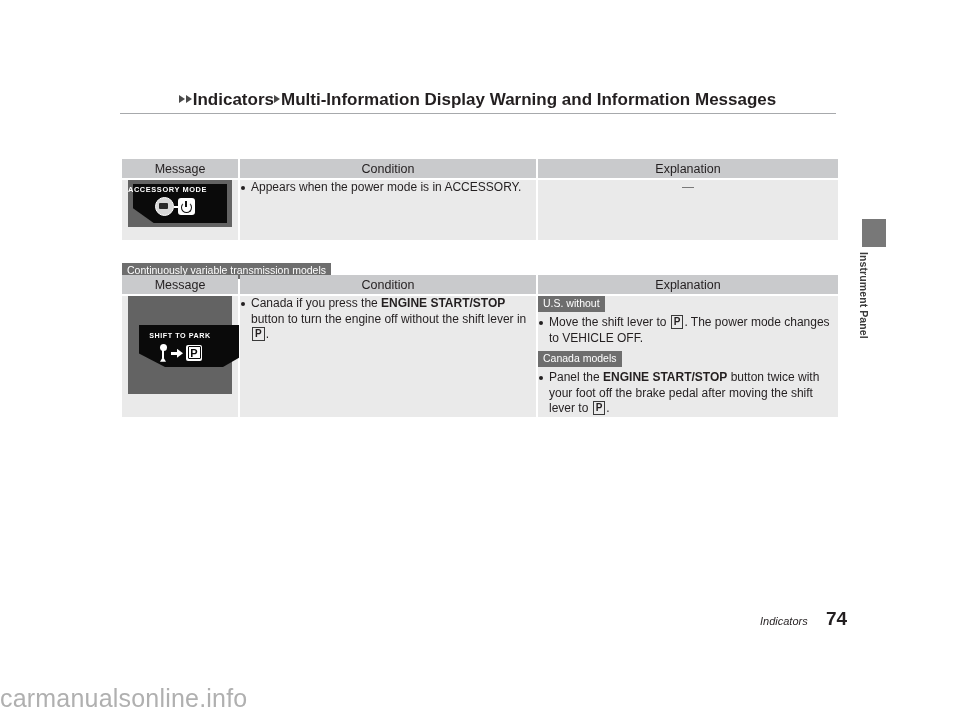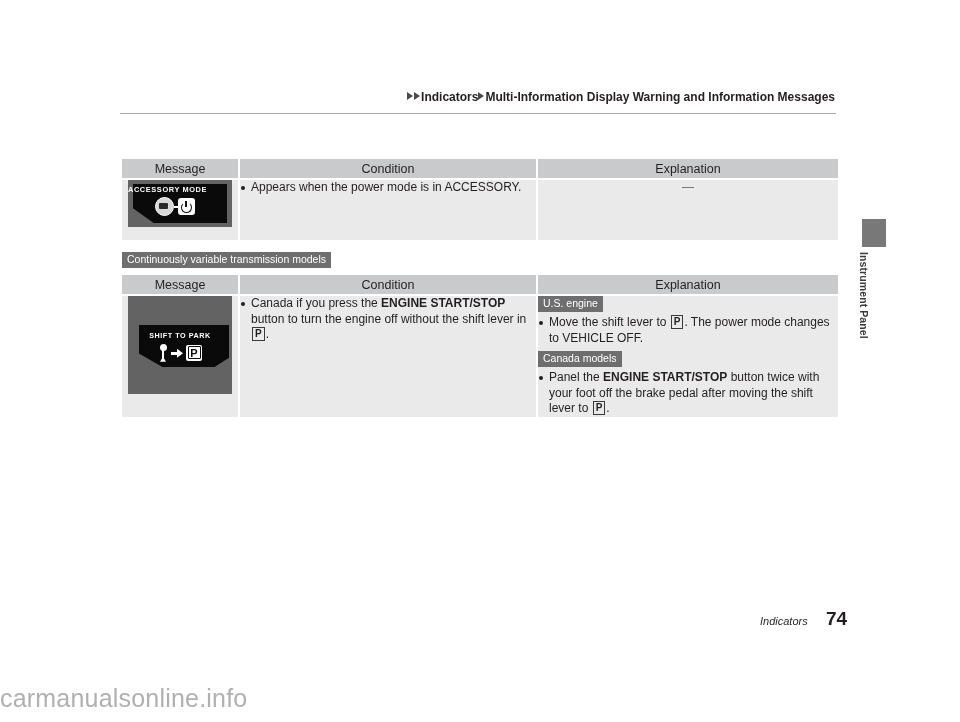--- a/index.html
+++ b/index.html
@@ -15,22 +15,22 @@
     color: #231f20;
     overflow: hidden;
   }
 
   
   .breadcrumb {
     position: absolute;
     left: 120px;
     top: 89px;
     width: 715px;
-    text-align: right;
-    font-size: 12px;
+    text-align: center;
+    font-size: 17px;
     color: #231f20;
     white-space: nowrap;
   }
   .tri {
     display: inline-block;
     width: 0;
     height: 0;
     border-top: 4.5px solid transparent;
     border-bottom: 4.5px solid transparent;
     border-left: 6px solid #4a4a4a;
@@ -253,21 +253,21 @@
   .art-park {
     position: relative;
     width: 104px;
     height: 98px;
     background: #636363;
     display: inline-block;
   }
   .park-shape {
     position: absolute;
     left: 11px; top: 29px;
-    width: 90px; height: 42px;
+    width: 100px; height: 42px;
     background: #0a0a0a;
     clip-path: polygon(0 0, 100% 0, 100% 78%, 84% 100%, 26% 100%, 0 68%);
   }
   .park-text {
     position: absolute;
     left: 0; top: 6px; width: 82px;
     text-align: center;
     color: #ffffff;
     font-size: 7.2px;
     font-weight: 700;
@@ -417,21 +417,21 @@
       <td class="c-cond">
         <ul class="bl">
           <li>Appears when the power mode is in ACCESSORY.</li>
         </ul>
       </td>
       <td class="c-dash">—</td>
     </tr>
   </tbody>
 </table>
 
-<div class="sec-badge" style="left:122px; top:252px;">Continuously variable transmission models</div>
+<div class="sec-badge" style="left:122px; top:263px;">Continuously variable transmission models</div>
 
 <table class="mi-table" style="left:120px; top:273px; width:716px;">
   <colgroup>
     <col style="width:116px">
     <col style="width:296px">
     <col style="width:300px">
   </colgroup>
   <thead>
     <tr>
       <th>Message</th>
@@ -451,21 +451,21 @@
           </div>
         </div>
       </td>
       <td class="c-cond">
         <ul class="bl">
           <li><span>Canada if you press the </span><span class="b">ENGINE START/STOP</span><span> button to turn the engine off without the shift lever in </span><span class="pbox">P</span><span>.</span></li>
         </ul>
       </td>
       <td class="c-exp">
         <div>
-          <span class="inline-badge">U.S. engine</span>
+          <span class="inline-badge">U.S. without</span>
           <ul class="bl">
             <li><span>Move the shift lever to </span><span class="pbox">P</span><span>. The power mode changes to VEHICLE OFF.</span></li>
           </ul>
         </div>
         <div class="exp-gap"></div>
         <div>
           <span class="inline-badge">Canada models</span>
           <ul class="bl">
             <li><span>Panel the </span><span class="b">ENGINE START/STOP</span><span> button twice with your foot off the brake pedal after moving the shift lever to </span><span class="pbox">P</span><span>.</span></li>
           </ul>

